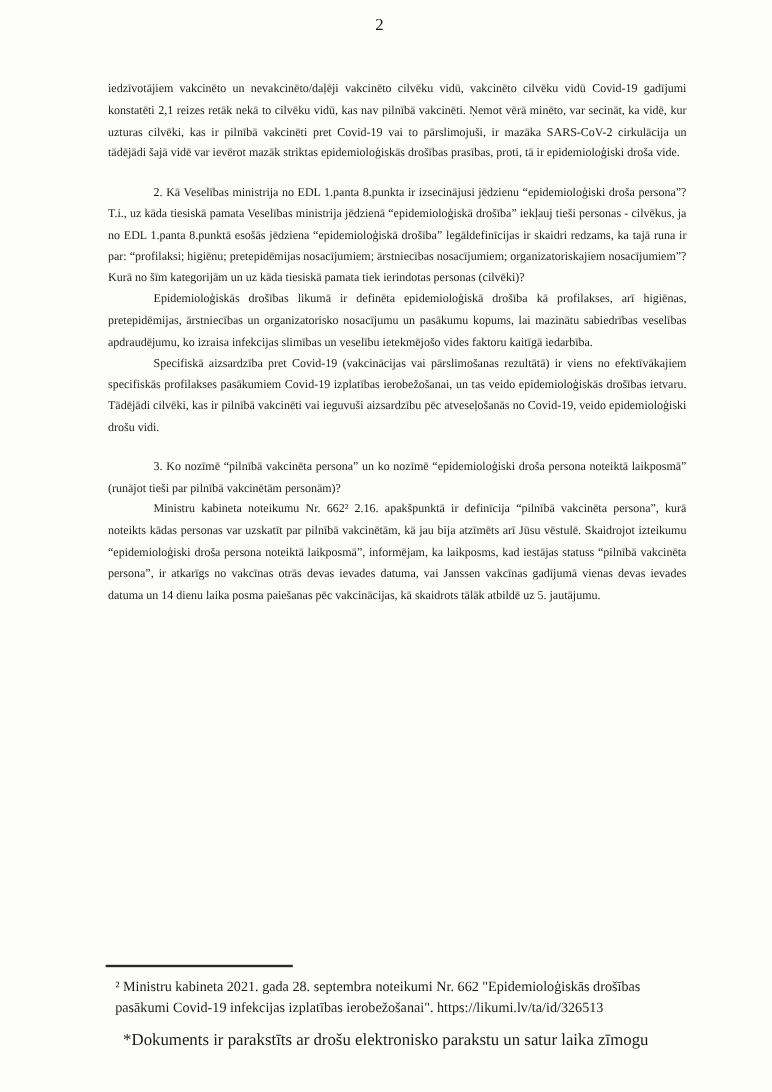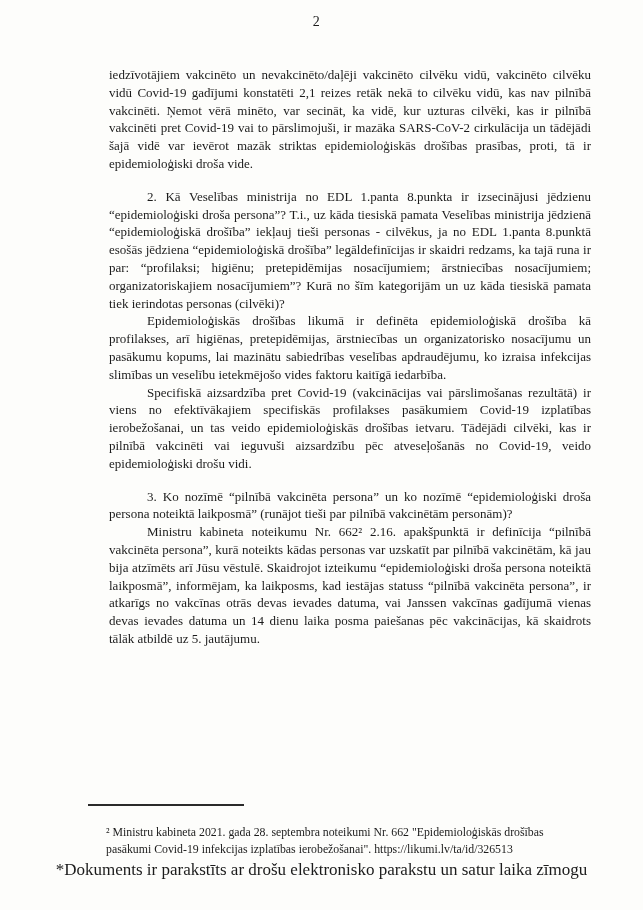--- a/index.html
+++ b/index.html
@@ -24,24 +24,23 @@
     right: 10px;
     text-align: center;
     font-size: 14px;
     letter-spacing: 0.5px;
   }
   .doc-body {
     position: absolute;
     top: 66px;
     left: 90px;
     width: 482px;
-    font-size: 13px;
+    font-size: 10px;
     line-height: 17.8px;
     text-align: justify;
-    margin-left: 19px;
   }
   .para {
     margin: 0;
     padding: 0;
   }
   .para.indent { text-indent: 38px; }
   .para.italic { }
   .para.gap { margin-top: 15px; }
   .footnote-area {
     position: absolute;
@@ -51,28 +50,28 @@
     font-size: 11.8px;
     line-height: 16.5px;
     text-align: left;
   }
   .footnote-rule {
     width: 156px;
     height: 0;
     border-top: 2px solid #2a2a2a;
     margin-bottom: 7px;
   }
-  .footnote-text { margin: 18px; }
+  .footnote-text { margin: 8px; }
   .signature-note {
     position: absolute;
     top: 860px;
     left: 0;
     right: 0;
     text-align: center;
-    font-size: 17px;
+    font-size: 14px;
   }
 </style>
 </head>
 <body>
 
 <div class="page">
 
   <div class="page-number">2</div>
 
   <div class="doc-body">

